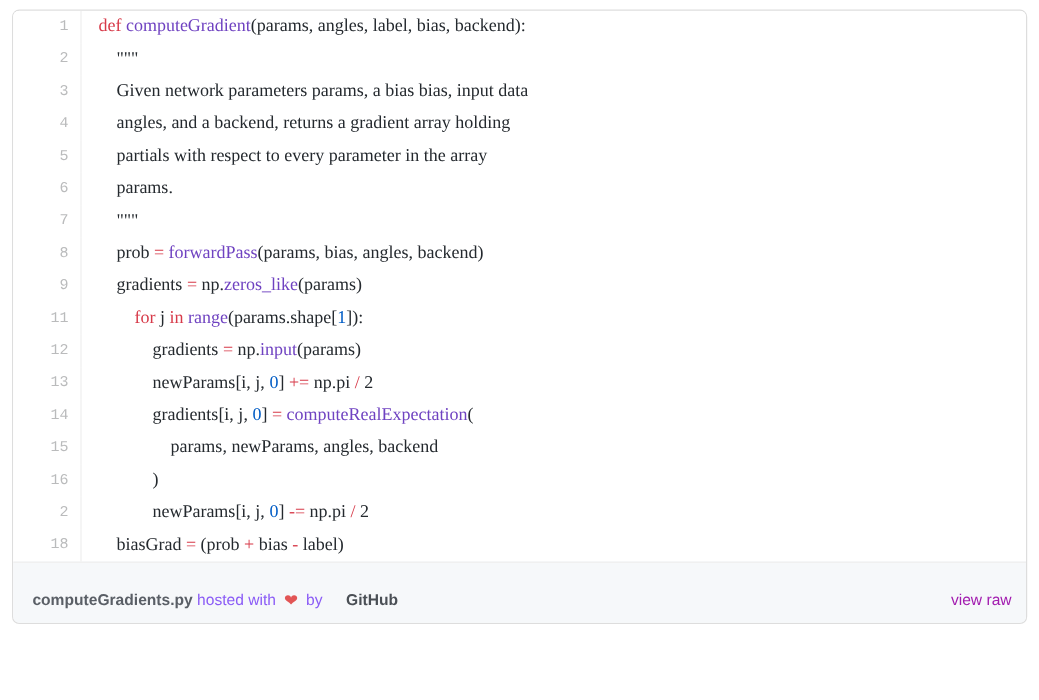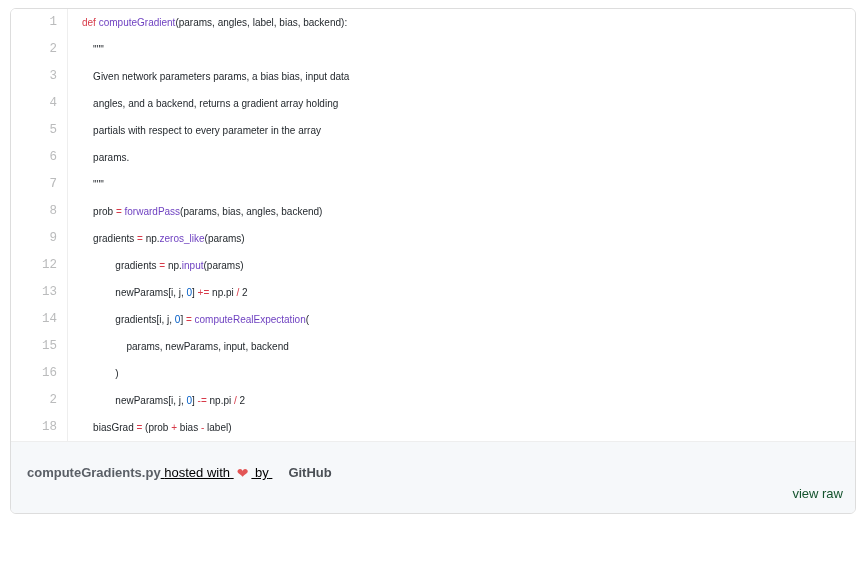--- a/index.html
+++ b/index.html
@@ -51,63 +51,62 @@
     font-size: 12.5px;
     line-height: 27px;
     user-select: none;
     border-right: 1px solid #eeeeee;
     background: #ffffff;
   }
 
   td.codecell {
     padding: 0 0 0 14px;
     vertical-align: top;
-    font-family: Liberation Sans, sans-serif;
-    font-size: 10px;
+    font-family: Liberation Serif, serif;
+    font-size: 15px;
     line-height: 27px;
     color: #24292e;
     white-space: pre;
     overflow: hidden;
   }
 
   
   .tok-k  { color: #d73a49; }          
   .tok-fn { color: #6f42c1; }          
   .tok-n  { color: #005cc5; }          
   .tok-p  { color: #24292e; }          
 
   
   .gist-meta {
     background: #f6f8fa;
     border-top: 1px solid #eeeeee;
-    padding: 1px 12px 10px 16px;
+    padding: 22px 12px 10px 16px;
     font-size: 13px;
     color: #6a737d;
     display: flex;
     justify-content: space-between;
     line-height: 18px;
   }
   .meta-left { display: flex; align-items: center; gap: 0; }
   .meta-left .fname {
     color: #5a5f66;
     font-weight: bold;
   }
-  .meta-left .plain { color: #000000; text-decoration: underline; }
+  .meta-left .plain { color: #8b5cf6; }
   .heart {
     color: #e25555;
     font-size: 14px;
     padding: 0 3px;
     line-height: 1;
   }
   .meta-left .gh { color: #4a4f55; font-weight: bold; margin-left: 16px; }
   .view-raw {
-    color: #14532d;
+    color: #a21caf;
     text-decoration: none;
     font-size: 13px;
-    margin-top: 42px;
   }
 </style>
 </head>
 <body>
 
 <div class="gist">
 
   <div class="code-area">
     <table class="code-table">
       <tbody id="code-body">
@@ -141,34 +140,38 @@
           </tr>
           <tr>
             <td class="gutter">8</td>
             <td class="codecell"><span class="tok-p">    prob </span><span class="tok-k">=</span><span class="tok-p"> </span><span class="tok-fn">forwardPass</span><span class="tok-p">(params, bias, angles, backend)</span></td>
           </tr>
           <tr>
             <td class="gutter">9</td>
             <td class="codecell"><span class="tok-p">    gradients </span><span class="tok-k">=</span><span class="tok-p"> np.</span><span class="tok-fn">zeros_like</span><span class="tok-p">(params)</span></td>
           </tr>
           <tr>
+            <td class="gutter">11</td>
+            <td class="codecell"><span class="tok-k">        for</span><span class="tok-p"> j </span><span class="tok-k">in</span><span class="tok-p"> </span><span class="tok-fn">range</span><span class="tok-p">(params.shape[</span><span class="tok-n">1</span><span class="tok-p">]):</span></td>
+          </tr>
+          <tr>
             <td class="gutter">12</td>
             <td class="codecell"><span class="tok-p">            gradients </span><span class="tok-k">=</span><span class="tok-p"> np.</span><span class="tok-fn">input</span><span class="tok-p">(params)</span></td>
           </tr>
           <tr>
             <td class="gutter">13</td>
             <td class="codecell"><span class="tok-p">            newParams[i, j, </span><span class="tok-n">0</span><span class="tok-p">] </span><span class="tok-k">+=</span><span class="tok-p"> np.pi </span><span class="tok-k">/</span><span class="tok-p"> 2</span></td>
           </tr>
           <tr>
             <td class="gutter">14</td>
             <td class="codecell"><span class="tok-p">            gradients[i, j, </span><span class="tok-n">0</span><span class="tok-p">] </span><span class="tok-k">=</span><span class="tok-p"> </span><span class="tok-fn">computeRealExpectation</span><span class="tok-p">(</span></td>
           </tr>
           <tr>
             <td class="gutter">15</td>
-            <td class="codecell"><span class="tok-p">                params, newParams, input, backend</span></td>
+            <td class="codecell"><span class="tok-p">                params, newParams, angles, backend</span></td>
           </tr>
           <tr>
             <td class="gutter">16</td>
             <td class="codecell"><span class="tok-p">            )</span></td>
           </tr>
           <tr>
             <td class="gutter">2</td>
             <td class="codecell"><span class="tok-p">            newParams[i, j, </span><span class="tok-n">0</span><span class="tok-p">] </span><span class="tok-k">-=</span><span class="tok-p"> np.pi </span><span class="tok-k">/</span><span class="tok-p"> 2</span></td>
           </tr>
           <tr>

